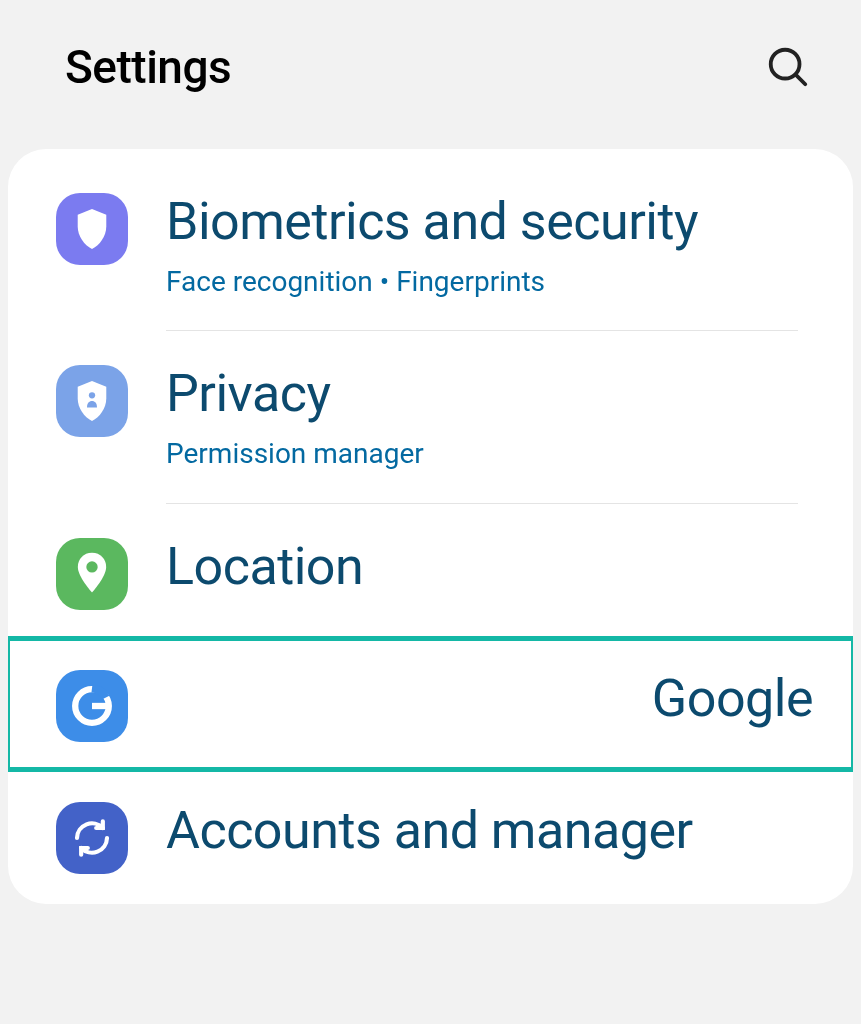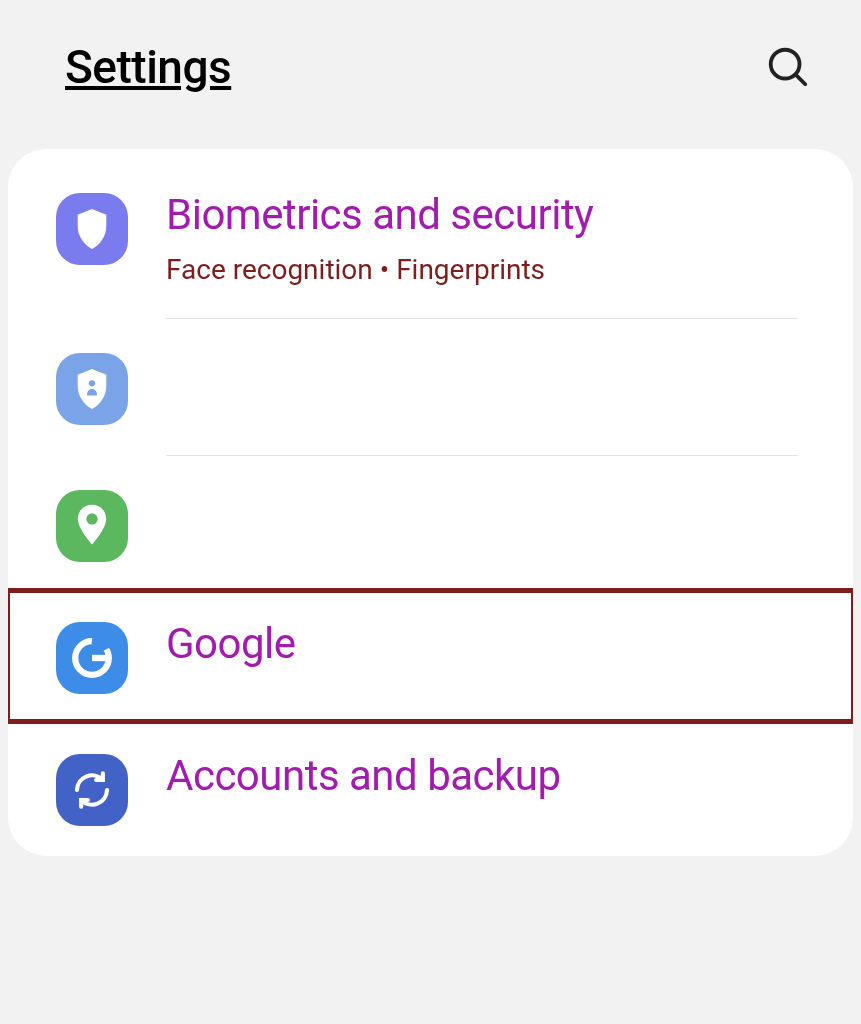--- a/index.html
+++ b/index.html
@@ -12,21 +12,20 @@
       background: #f2f2f2;
       width: 861px;
       height: 1024px;
       overflow: hidden;
     }
     .header {
       display: flex;
       justify-content: space-between;
       align-items: center;
       padding: 40px 50px 55px 65px;
-      text-decoration: underline;
     }
     .header-title {
       font-size: 46px;
       font-weight: 500;
       color: #000;
       letter-spacing: -0.5px;
     }
     .search-icon-wrap {
       display: flex;
       align-items: center;
@@ -40,50 +39,51 @@
       padding-bottom: 0;
       overflow: hidden;
     }
     .item {
       display: flex;
       align-items: flex-start;
       padding: 30px 40px 30px 48px;
       position: relative;
     }
     .item.highlighted {
-      border: 5px solid #7f1d1d;
+      border: 5px solid #14b8a6;
       margin: -5px -3px -5px -3px;
       padding: 25px 38px 25px 46px;
+      text-align: right;
     }
     .icon-badge {
       width: 72px;
       height: 72px;
       border-radius: 24px;
       display: flex;
       align-items: center;
       justify-content: center;
       flex-shrink: 0;
       margin-top: 4px;
     }
     .text-col {
       display: flex;
       flex-direction: column;
       padding-left: 38px;
       flex: 1;
     }
     .item-title {
-      font-size: 42px;
-      color: #a21caf;
+      font-size: 52px;
+      color: #0c4a6e;
       font-weight: 400;
       letter-spacing: -0.5px;
       line-height: 1.25;
     }
     .item-sub {
       font-size: 28px;
-      color: #7f1d1d;
+      color: #0369a1;
       margin-top: 10px;
       line-height: 1.3;
     }
     .divider {
       height: 1px;
       background: #e4e4e4;
       margin-left: 158px;
       margin-right: 55px;
     }
     .bg-purple { background: #7b7bf0; }
@@ -122,32 +122,37 @@
   <div class="divider"></div>
 
   <div class="item">
     <div class="icon-badge bg-lightblue">
       <svg width="36" height="40" viewBox="0 0 24 28">
         <path d="M12 0 L22 4 V12 C22 19 17.5 25 12 28 C6.5 25 2 19 2 12 V4 Z" fill="#fff"></path>
         <circle cx="12" cy="10" r="2.2" fill="#7ba3e8"></circle>
         <path d="M8.5 18.5 C8.5 15.5 10 14 12 14 C14 14 15.5 15.5 15.5 18.5 Z" fill="#7ba3e8"></path>
       </svg>
     </div>
+    <div class="text-col">
+      <div class="item-title">Privacy</div>
+      <div class="item-sub">Permission manager</div>
+    </div>
   </div>
 
   <div class="divider"></div>
 
   <div class="item">
     <div class="icon-badge bg-green">
       <svg width="34" height="44" viewBox="0 0 24 30">
         <path d="M12 0 C18 0 22 4.5 22 10 C22 17 12 28 12 28 C12 28 2 17 2 10 C2 4.5 6 0 12 0 Z" fill="#fff"></path>
         <circle cx="12" cy="10" r="4" fill="#5bb85f"></circle>
       </svg>
     </div>
     <div class="text-col">
+      <div class="item-title">Location</div>
     </div>
   </div>
 
   <div class="divider"></div>
 
   <div class="item highlighted">
     <div class="icon-badge bg-blue">
       <svg width="42" height="42" viewBox="0 0 40 40">
         <circle cx="20" cy="20" r="16" fill="none" stroke="#fff" stroke-width="6"></circle>
         <path d="M20 3 A17 17 0 0 1 33 12" fill="none" stroke="#3d8de8" stroke-width="8" stroke-linecap="butt"></path>
@@ -164,17 +169,17 @@
   <div class="item">
     <div class="icon-badge bg-navy">
       <svg width="40" height="40" viewBox="0 0 24 24" fill="none" stroke="#fff" stroke-width="2.5" stroke-linecap="round">
         <path d="M3 12 A9 9 0 0 1 18.5 6"></path>
         <polyline points="18.5,2 18.5,6 14.5,6"></polyline>
         <path d="M21 12 A9 9 0 0 1 5.5 18"></path>
         <polyline points="5.5,22 5.5,18 9.5,18"></polyline>
       </svg>
     </div>
     <div class="text-col">
-      <div class="item-title">Accounts and backup</div>
+      <div class="item-title">Accounts and manager</div>
     </div>
   </div>
 
 </div>
 
 </body></html>

